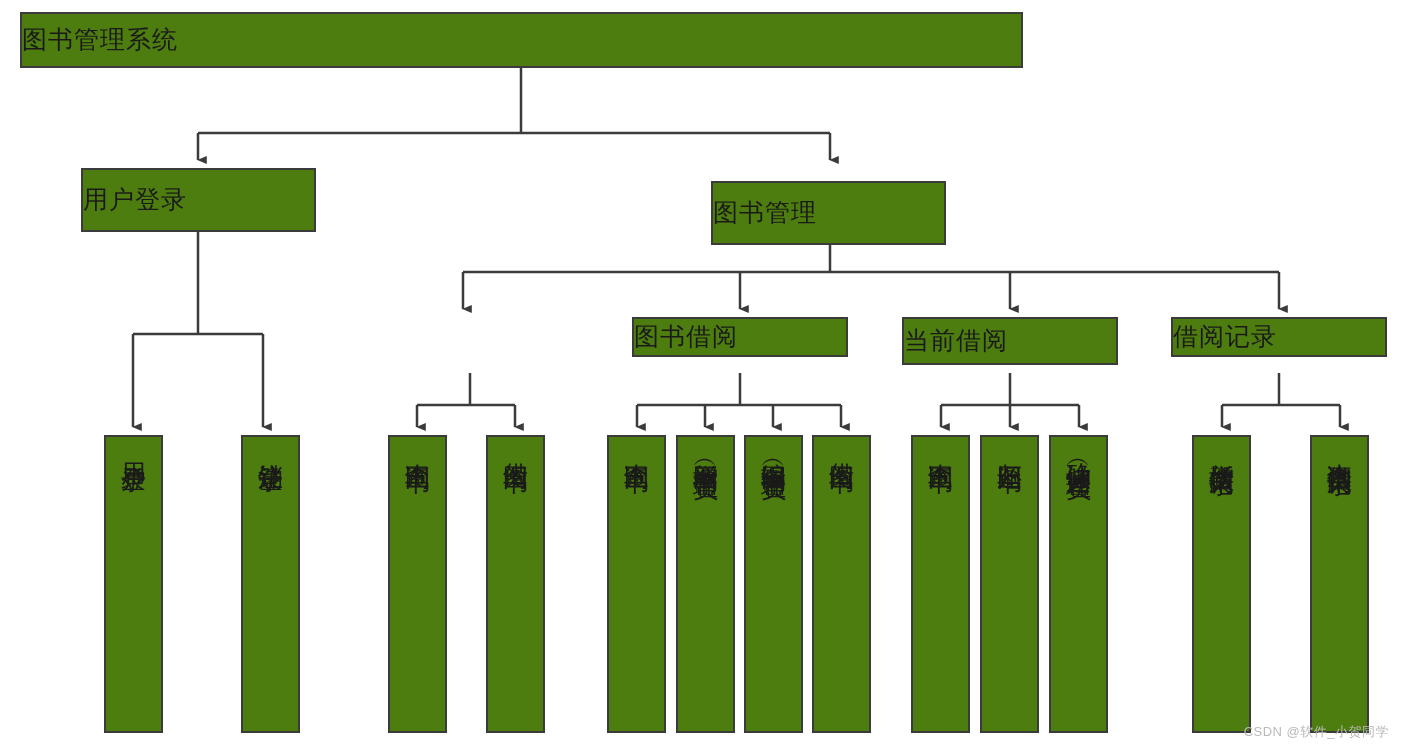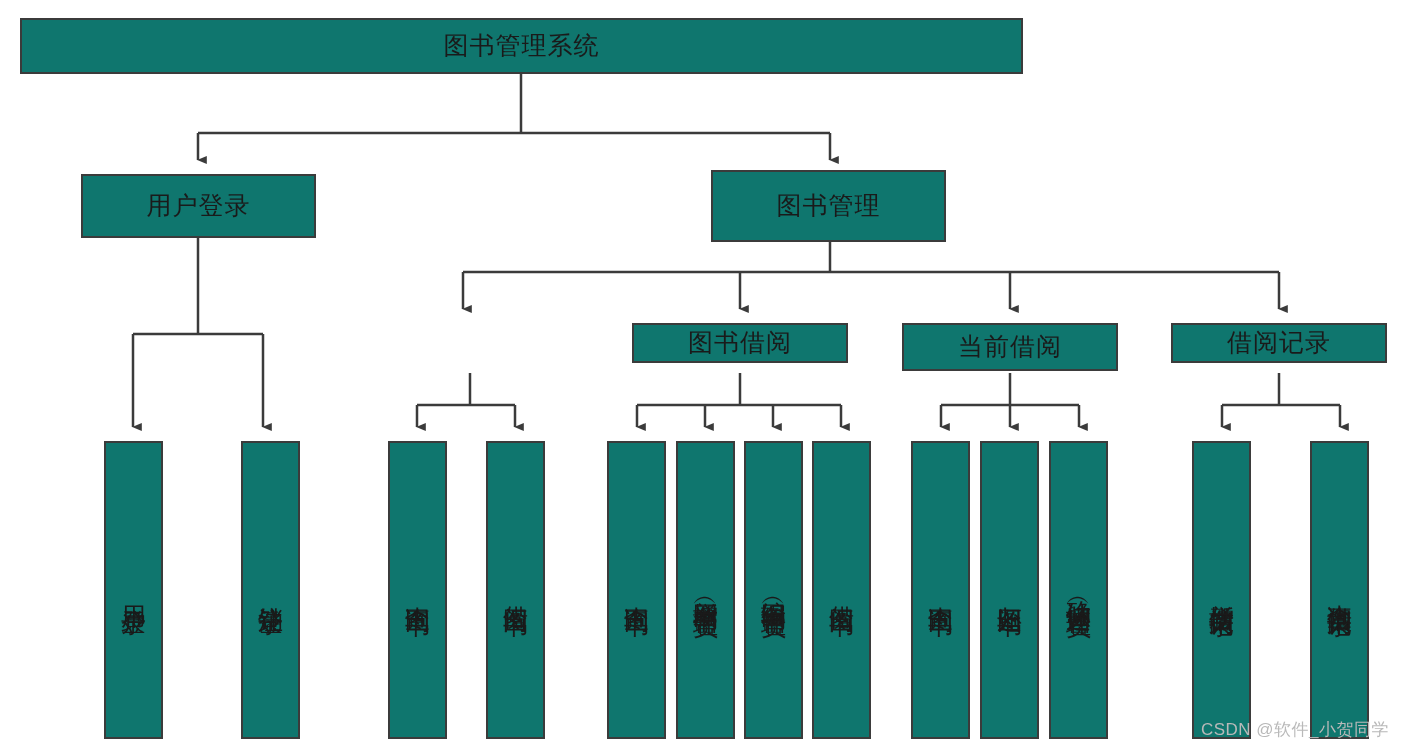--- a/index.html
+++ b/index.html
@@ -22,27 +22,25 @@
     position: absolute;
     left: 0;
     top: 0;
     width: 1405px;
     height: 747px;
     pointer-events: none;
   }
   .node {
     position: absolute;
     box-sizing: border-box;
-    background: #0f766e;
+    background: #4d7c0f;
     border: 2.5px solid #3b3b3b;
     display: flex;
     align-items: center;
-    justify-content: center;
     color: #1a1a1a;
-    margin-top: 6px;
   }
   .node.horiz {
     font-size: 25px;
     letter-spacing: 1px;
     line-height: 1.1;
   }
   .node.vert {
     writing-mode: vertical-rl;
     text-orientation: upright;
     font-size: 25px;
@@ -57,21 +55,21 @@
     text-align: center;
   }
   .node.horiz .lbl {
     display: block;
     white-space: nowrap;
   }
   #watermark {
     position: absolute;
     right: 16px;
     bottom: 6px;
-    font-size: 17px;
+    font-size: 13px;
     color: #b9b9b9;
     white-space: nowrap;
     letter-spacing: 0.5px;
   }
 </style>
 </head>
 <body>
 
 <div id="canvas">
 
@@ -126,21 +124,21 @@
     </g>
   </svg>
 
   <div class="node horiz" style="left:20px; top:12px; width:1003px; height:56px;">
     <span class="lbl">图书管理系统</span>
   </div>
 
   <div class="node horiz" style="left:81px; top:168px; width:235px; height:64px;">
     <span class="lbl">用户登录</span>
   </div>
-  <div class="node horiz" style="left:711px; top:164px; width:235px; height:72px;">
+  <div class="node horiz" style="left:711px; top:181px; width:235px; height:64px;">
     <span class="lbl">图书管理</span>
   </div>
 
   <div class="node horiz" style="left:632px; top:317px; width:216px; height:40px;">
     <span class="lbl">图书借阅</span>
   </div>
   <div class="node horiz" style="left:902px; top:317px; width:216px; height:48px;">
     <span class="lbl">当前借阅</span>
   </div>
   <div class="node horiz" style="left:1171px; top:317px; width:216px; height:40px;">

